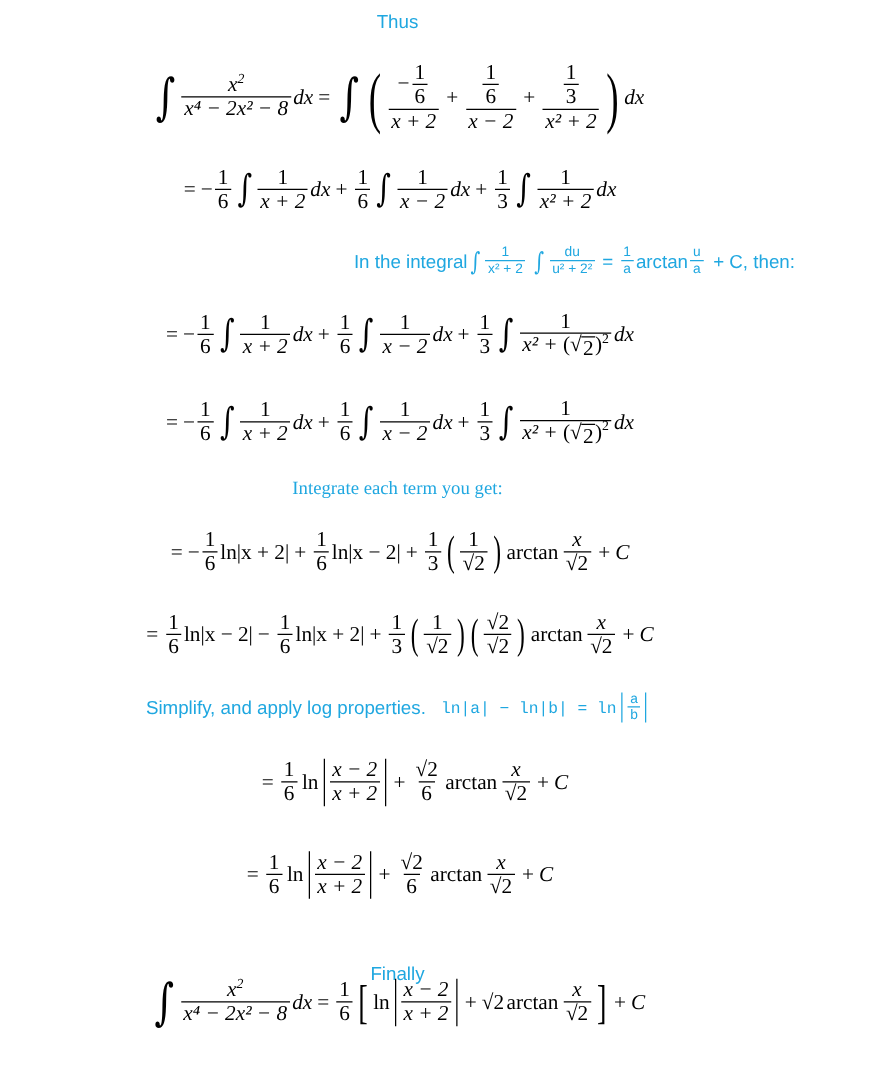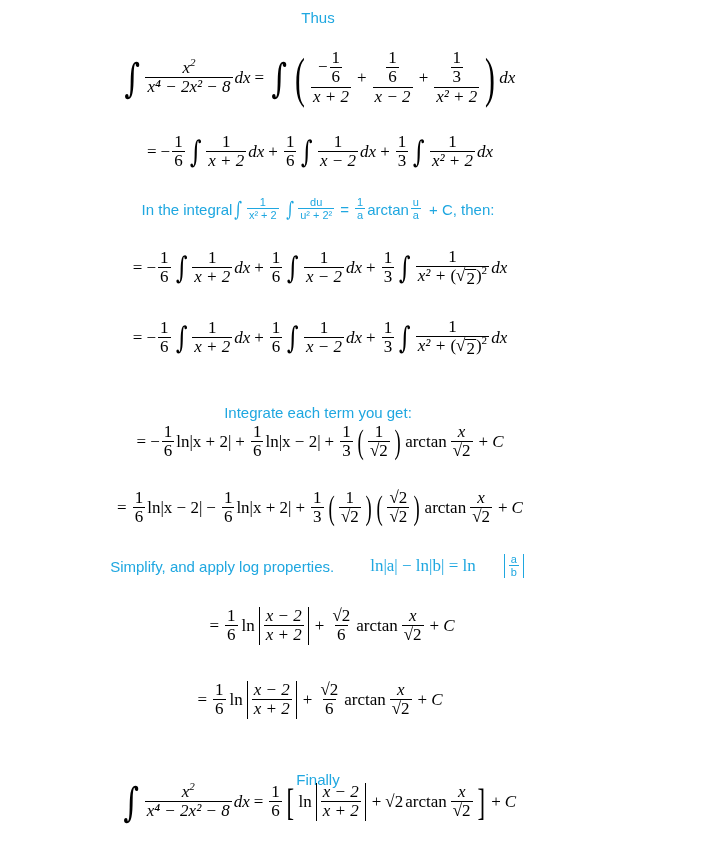--- a/index.html
+++ b/index.html
@@ -106,21 +106,21 @@
       </span>
     <span class="int">∫</span>
     <span class="frac">
         <span class="num">1</span>
         <span class="den it">x² + 2</span>
       </span>
     <span class="it">dx</span>
   </span>
 </div>
 
-<div class="row note" style="top:192px;height:34px;">
+<div class="row note" style="top:192px;height:34px;justify-content:flex-end;">
   <span>In the integral</span>
   <span class="int sm">∫</span>
   <span class="frac small">
       <span class="num">1</span>
       <span class="den">x² + 2</span>
     </span>
   <span class="int sm" style="margin-left:4px;">∫</span>
   <span class="frac small">
       <span class="num">du</span>
       <span class="den">u² + 2²</span>
@@ -215,21 +215,21 @@
         <span class="num">1</span>
       <span class="den"><span class="it">x² + </span>(<span class="sqrt">
             <span>√</span>
             <span class="under">2</span>
           </span>)<sup>2</sup></span>
       </span>
     <span class="it">dx</span>
   </span>
 </div>
 
-<div class="row note" style="top:400px;height:24px;">
+<div class="row note" style="top:379px;height:24px;font-family:Liberation Serif, serif;">
   <span>Integrate each term you get:</span>
 </div>
 
 <div class="row" style="top:412px;height:60px;">
   <span class="m">
     <span class="op">=</span>
       <span>−</span>
     <span class="frac">
         <span class="num">1</span>
         <span class="den">6</span>
@@ -296,23 +296,23 @@
     <span class="fn">arctan</span>
     <span class="frac">
         <span class="num it">x</span>
         <span class="den"><span>√</span><span>2</span></span>
       </span>
     <span class="op">+</span>
       <span class="it">C</span>
   </span>
 </div>
 
-<div class="row note" style="top:550px;height:32px;gap:24px;">
+<div class="row note" style="top:550px;height:32px;">
   <span>Simplify, and apply log properties.</span>
-  <span style="font-family:Liberation Serif, serif;font-size:17px;margin-left:12px;">ln|a| − ln|b| = ln</span>
+  <span style="font-family:Liberation Mono, monospace;font-size:13px;margin-left:12px;">ln|a| − ln|b| = ln</span>
   <span class="bar" style="margin-left:4px;">
       <span class="frac small">
         <span class="num">a</span>
         <span class="den">b</span>
       </span>
     </span>
 </div>
 
 <div class="row" style="top:596px;height:60px;">
   <span class="m" style="margin-left:24px;">

